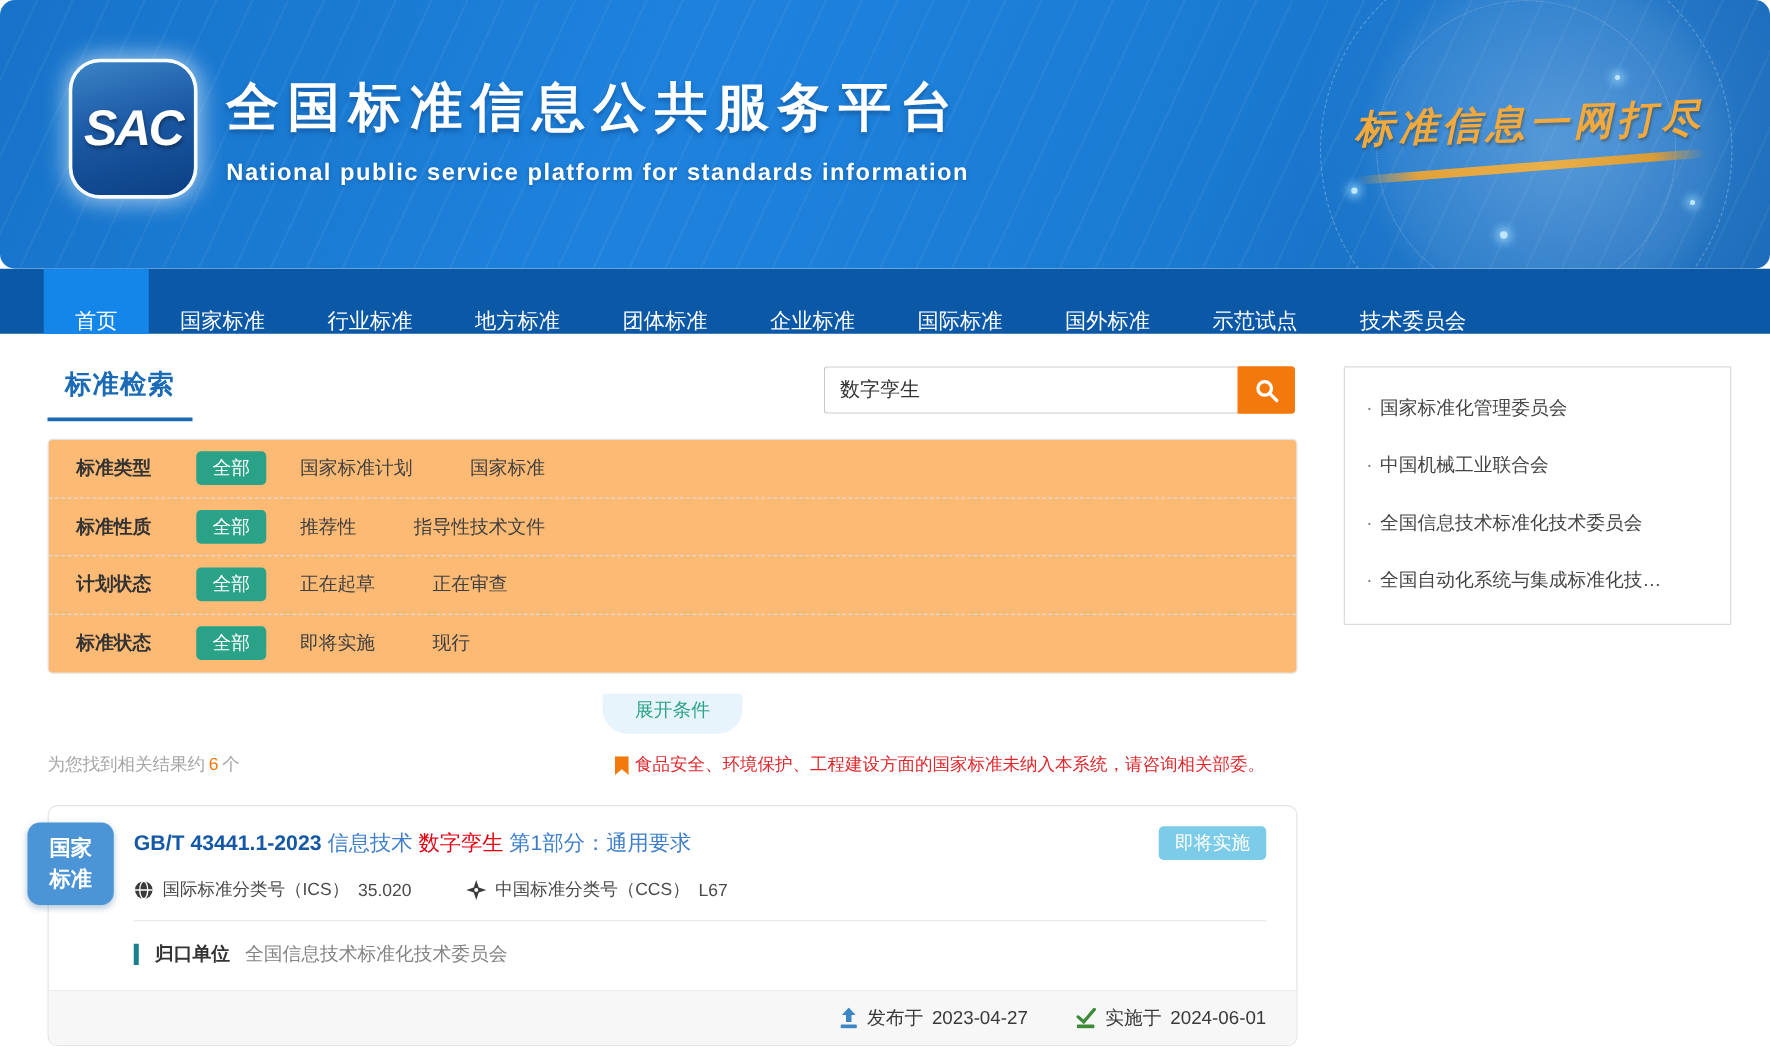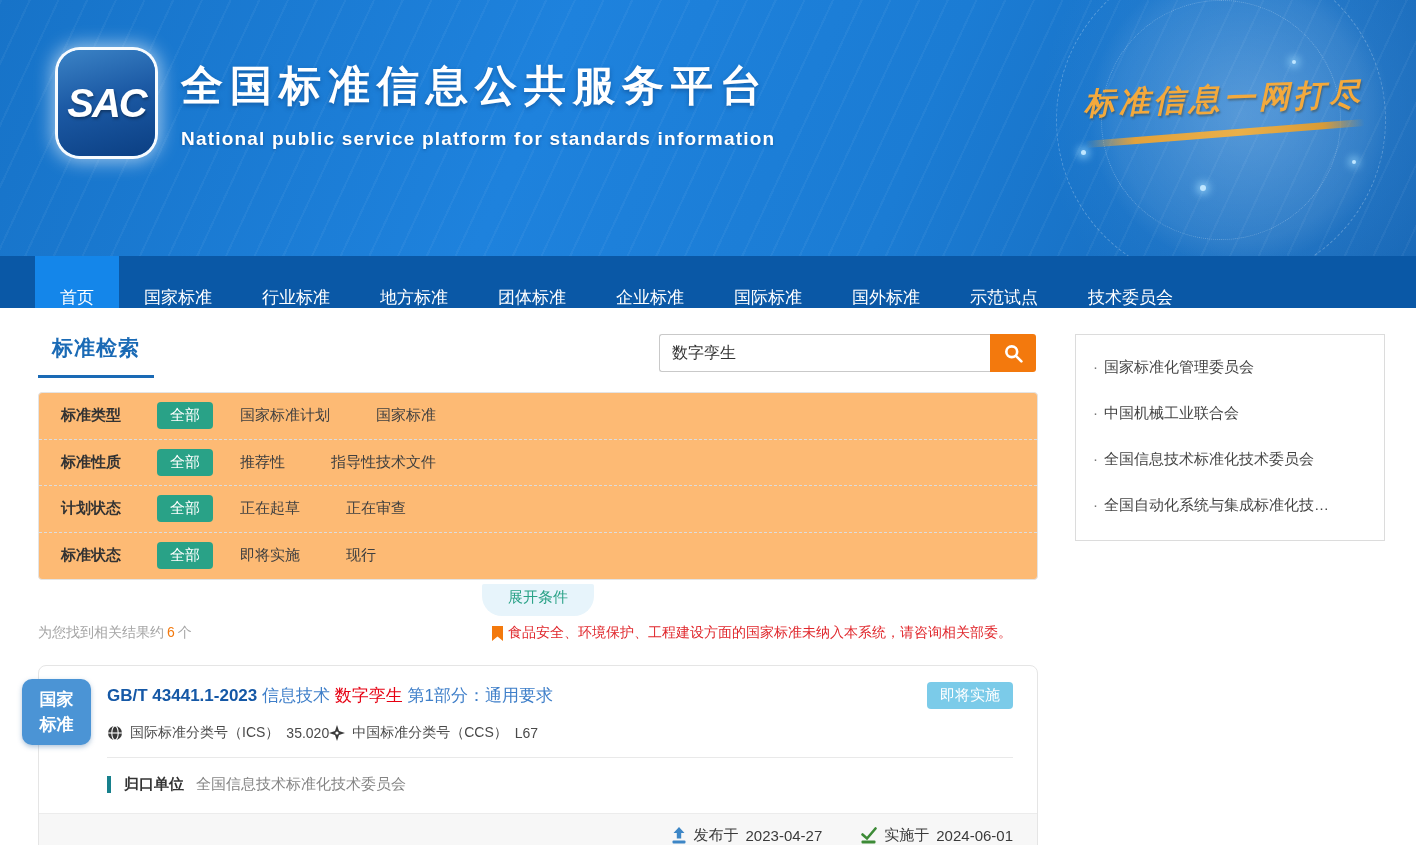--- a/index.html
+++ b/index.html
@@ -1,24 +1,25 @@
 <!DOCTYPE html>
 <html><head>
 <meta charset="utf-8">
 <style>
   * { margin: 0; padding: 0; box-sizing: border-box; }
   html,body { width: 1416px; background: #fff; font-family: "Liberation Sans", "DejaVu Sans", sans-serif; }
 
   
   .site-header {
-    position: relative; height: 256px; overflow: hidden;
+    position: relative; height: 215px; overflow: hidden;
     background:
       radial-gradient(circle 210px at 1240px 115px, rgba(255,255,255,0.20), rgba(255,255,255,0.07) 60%, rgba(255,255,255,0) 72%),
       radial-gradient(circle 320px at 1280px 110px, rgba(120,190,255,0.25), rgba(255,255,255,0) 75%),
       linear-gradient(112deg, #1773c8 0%, #1e82dd 38%, #1b7cd4 64%, #1565b4 100%);
+    border-radius: 12px;
   }
   .site-header::before {
     content:""; position:absolute; left:0; right:0; top:0; height:100%;
     background:
       repeating-linear-gradient(115deg, rgba(255,255,255,0.045) 0 2px, rgba(255,255,255,0) 2px 26px);
     pointer-events:none;
   }
   .globe-ring { position:absolute; border:1px dashed rgba(255,255,255,0.25); border-radius:50%; }
   .ring1 { width:330px; height:330px; right:30px; top:-45px; }
   .ring2 { width:240px; height:240px; right:75px; top:0px; border-style:dotted; }
@@ -64,41 +65,41 @@
   .search-btn { width:46px; height:38px; background:#f3790d; border:none; border-radius:0 3px 3px 0; cursor:pointer; display:flex; align-items:center; justify-content:center; }
 
   
   .filter-panel { margin-top:14px; border:1px solid #e4e4e4; border-radius:4px; background:#fdba74; }
   .filter-row { display:flex; align-items:center; height:46.5px; padding:0 22px; border-bottom:1px dashed #dcdcdc; }
   .filter-row:last-child { border-bottom:none; }
   .filter-label { width:96px; font-size:15px; font-weight:bold; color:#333; flex:none; }
   .filter-selected { background:#29a287; color:#fff; font-size:15px; padding:4px 13px; border-radius:4px; margin-right:27px; cursor:pointer; }
   .filter-option { font-size:15px; color:#404040; margin-right:46px; cursor:pointer; }
 
-  .expand-pill { width:112px; margin:4px auto; background:#e7f4fb; color:#2aa287; font-size:15px; text-align:center; padding:4px 0 9px 0; border-radius:2px 2px 20px 20px; cursor:pointer; }
+  .expand-pill { width:112px; margin:16px auto; background:#e7f4fb; color:#2aa287; font-size:15px; text-align:center; padding:4px 0 9px 0; border-radius:2px 2px 20px 20px; cursor:pointer; }
 
   
   .results-meta { display:flex; justify-content:space-between; align-items:center; margin-top:8px; padding-right:26px; }
   .result-count { color:#a5a5a5; font-size:14px; }
   .result-count .num { color:#f3790d; padding:0 3px; }
   .notice { display:flex; align-items:center; gap:5px; color:#e0272c; font-size:14px; }
 
   
   .result-card { position:relative; margin-top:23px; border:1px solid #e5e5e5; border-radius:8px; background:#fff; }
   .type-badge { position:absolute; left:-17px; top:13px; width:69px; height:66px; background:#4b94d5; border-radius:10px;
     color:#fff; font-size:17px; font-weight:bold; display:flex; align-items:center; justify-content:center; text-align:center;
     line-height:1.5; padding:0 14px; box-shadow:0 2px 5px rgba(30,90,150,0.35); }
   .card-body { padding:16px 24px 0 68px; }
   .card-title-row { display:flex; justify-content:space-between; align-items:center; }
   .card-title { font-size:17px; }
   .std-number { color:#1558a6; font-weight:bold; }
   .title-part { color:#3f7fc9; }
   .title-highlight { color:#e60012; }
   .status-badge { background:#7bcbe9; color:#fff; font-size:15px; padding:4px 13px; border-radius:4px; flex:none; }
-  .card-meta-row { display:flex; margin-top:15px; align-items:center; }
+  .card-meta-row { display:flex; gap:44px; margin-top:15px; align-items:center; }
   .meta-item { display:flex; align-items:center; gap:7px; font-size:14px; color:#4a4a4a; }
   .card-divider { border-top:1px solid #e9e9e9; margin-top:15px; }
   .detail-row { display:flex; align-items:center; margin-top:17px; }
   .teal-bar { width:4px; height:17px; background:#17808c; margin-right:13px; flex:none; }
   .detail-label { font-size:15px; color:#333; font-weight:bold; margin-right:12px; white-space:nowrap; }
   .detail-value { font-size:15px; color:#848484; }
   .card-footer { margin-top:19px; background:#f7f7f7; border-top:1px solid #ececec; border-radius:0 0 8px 8px;
     padding:12px 24px; display:flex; justify-content:flex-end; gap:38px; }
   .date-item { display:flex; align-items:center; gap:7px; font-size:15px; color:#3a3a3a; }
 

